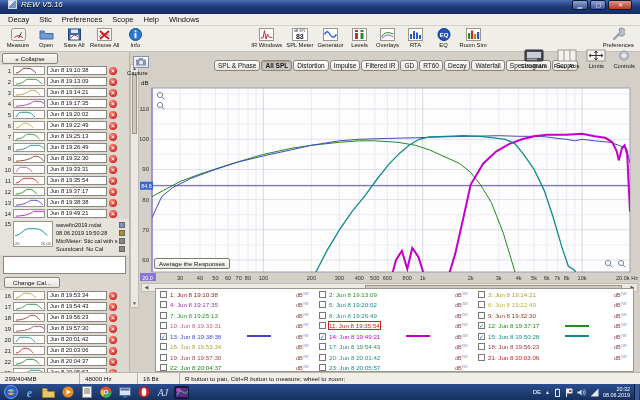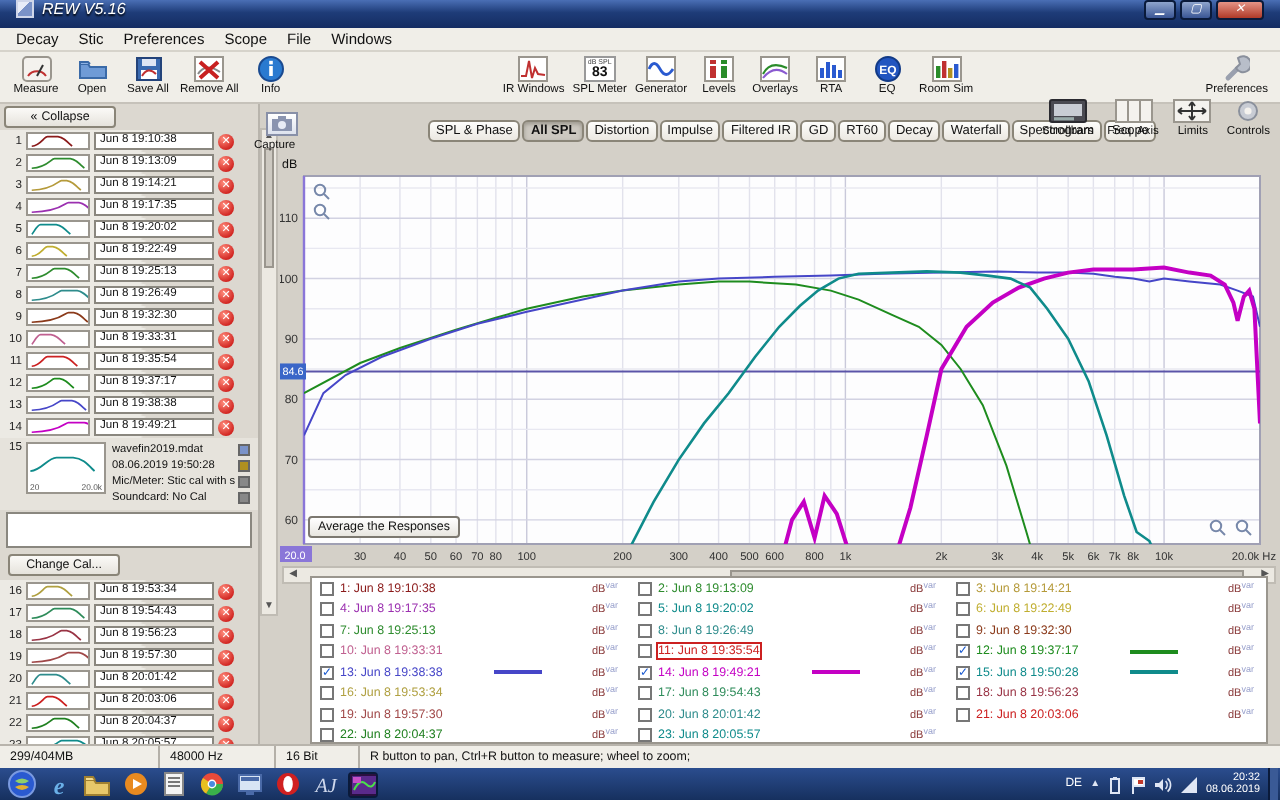--- a/index.html
+++ b/index.html
@@ -128,21 +128,21 @@
     <span class="winbtn">▢</span>
     <span class="winbtn close">✕</span>
   </span>
 </div>
 
 <div class="menubar" id="menubar">
     <span class="menu-item">Decay</span>
     <span class="menu-item">Stic</span>
     <span class="menu-item">Preferences</span>
     <span class="menu-item">Scope</span>
-    <span class="menu-item">File</span>
+    <span class="menu-item">Help</span>
     <span class="menu-item">Windows</span>
   </div>
 
 <div class="toolbar" id="toolbar">
     <div class="tbtn">
       <span class="ticon">
         <svg width="15" height="13">
           <rect x="0.5" y="0.5" width="14" height="12" rx="2" fill="#f4f2ee" stroke="#9a968e"></rect>
           <path d="M3 10 A5.5 5.5 0 0 1 12 10" fill="none" stroke="#c03030"></path>
           <line x1="7.5" y1="10" x2="10.5" y2="4.5" stroke="#333"></line>

